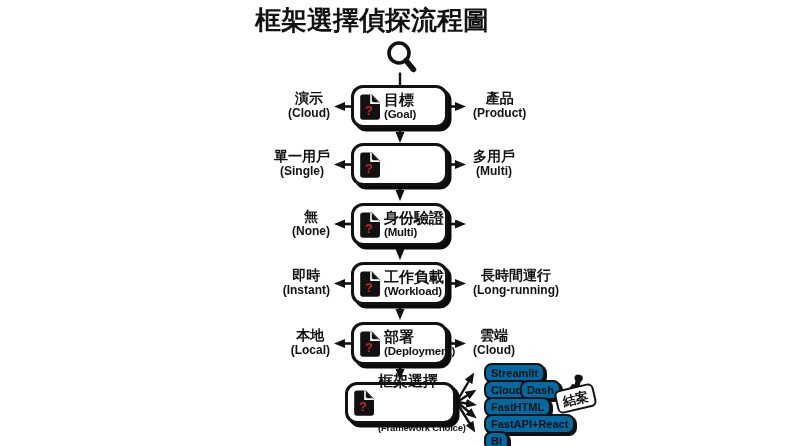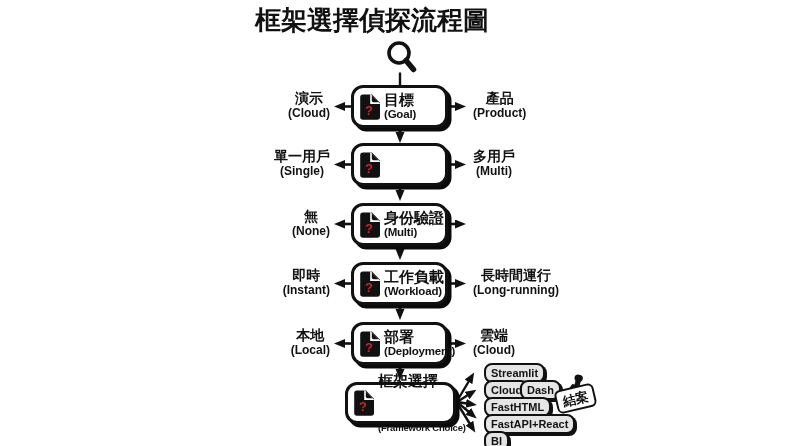--- a/index.html
+++ b/index.html
@@ -28,21 +28,21 @@
   .node.final .nt .en{font-size:9.5px;letter-spacing:-0.2px;margin-top:32px;}
   
   .lab{position:absolute;text-align:center;font-weight:800;white-space:nowrap;}
   .lab .zh{font-size:14px;line-height:16px;font-weight:800;}
   .lab .en{font-size:12px;line-height:15px;font-weight:700;}
   .lab.left{right:470px;}
   .lab.right{left:473px;}
   .lab.single{padding-top:8px;}
   
   .pill{
-    position:absolute;box-sizing:border-box;background:#e5e5e5;color:#111;
+    position:absolute;box-sizing:border-box;background:#0369a1;color:#111;
     border:2.6px solid #111;border-radius:8px;box-shadow:2px 2px 0 #111;
     font-size:11px;font-weight:800;line-height:1;padding:2.5px 5px;white-space:nowrap;
   }
   
   .stamp{position:absolute;left:556px;top:372px;width:70px;height:60px;}
   .stamp .handle{position:absolute;left:8px;top:2px;width:26px;height:24px;transform:rotate(12deg);}
   .stamp .tag{
     position:absolute;left:0;top:19px;transform:rotate(-13deg);transform-origin:left center;
     border:2.6px solid #111;border-radius:6px;background:#fff;
     font-size:13px;font-weight:800;line-height:1;padding:3.5px 5px;white-space:nowrap;color:#111;

